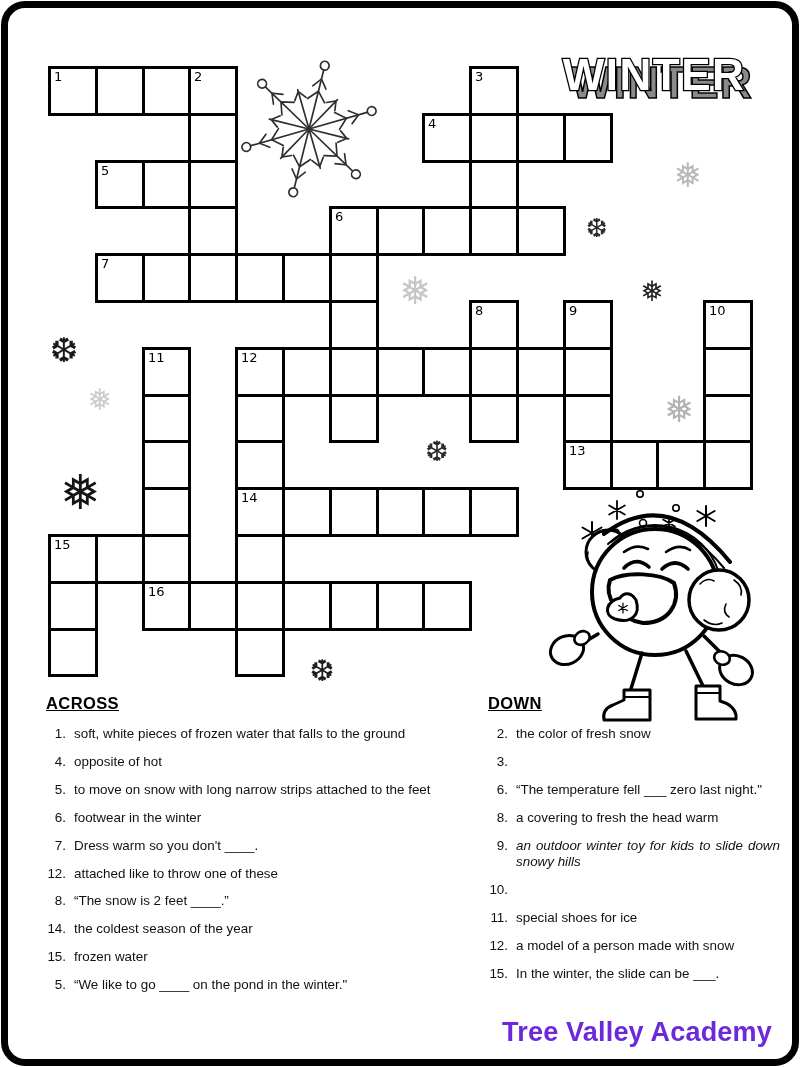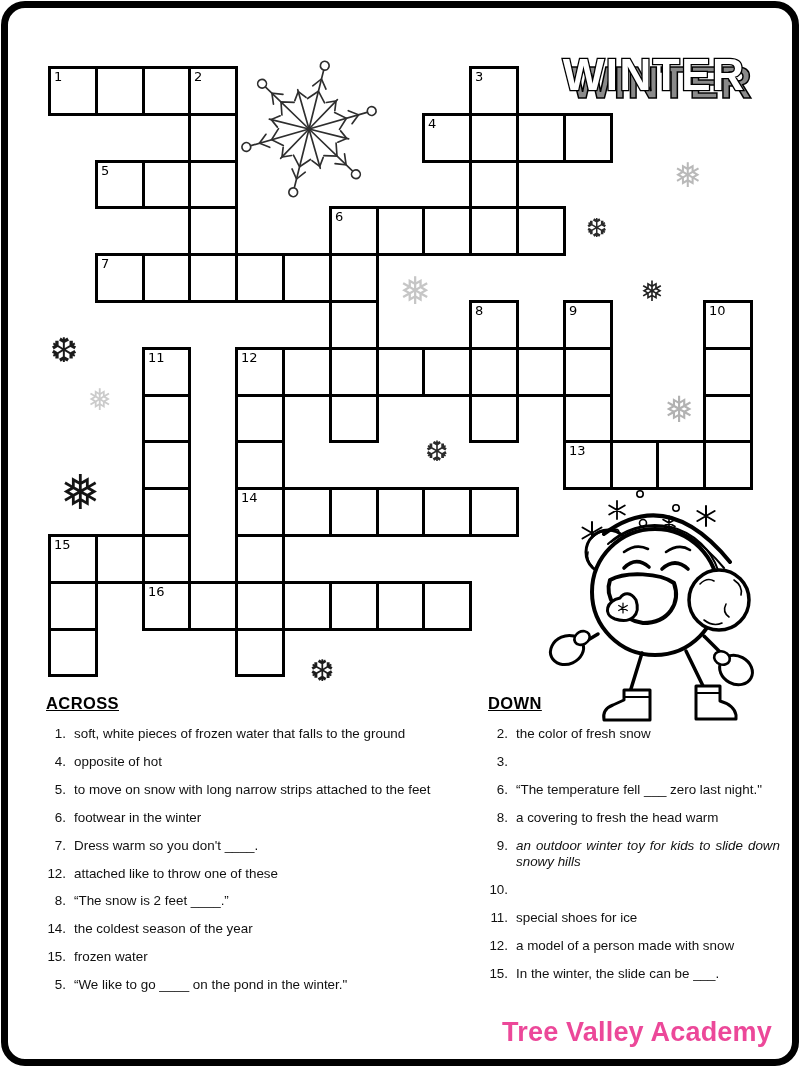--- a/index.html
+++ b/index.html
@@ -352,21 +352,21 @@
         <span class="clue-num">12.</span>
         <span class="clue-text">a model of a person made with snow</span>
       </div>
       <div class="clue">
         <span class="clue-num">15.</span>
         <span class="clue-text">In the winter, the slide can be ___.</span>
       </div>
     </div>
 </div>
 
-<div id="brand" style="color: #ec4899;">Tree Valley Academy</div>
+<div id="brand" style="color: #6d28d9;">Tree Valley Academy</div>
 
 <span class="flake" style="left: 671px; top: 158px; width: 34px; font-size: 34px; line-height: 34px; color: rgb(185, 185, 185);">❅</span>
 <span class="flake" style="left: 584px; top: 215px; width: 26px; font-size: 26px; line-height: 26px; color: rgb(42, 42, 42);">❆</span>
 <span class="flake" style="left: 638px; top: 278px; width: 28px; font-size: 28px; line-height: 28px; color: rgb(34, 34, 34);">❅</span>
 <span class="flake" style="left: 396px; top: 272px; width: 38px; font-size: 38px; line-height: 38px; color: rgb(198, 198, 198);">❅</span>
 <span class="flake" style="left: 47px; top: 333px; width: 34px; font-size: 34px; line-height: 34px; color: rgb(26, 26, 26);">❆</span>
 <span class="flake" style="left: 85px; top: 385px; width: 30px; font-size: 30px; line-height: 30px; color: rgb(203, 203, 203);">❅</span>
 <span class="flake" style="left: 661px; top: 392px; width: 36px; font-size: 36px; line-height: 36px; color: rgb(178, 178, 178);">❅</span>
 <span class="flake" style="left: 423px; top: 438px; width: 28px; font-size: 28px; line-height: 28px; color: rgb(43, 43, 43);">❆</span>
 <span class="flake" style="left: 56px; top: 468px; width: 48px; font-size: 48px; line-height: 48px; color: rgb(20, 20, 20);">❅</span>

